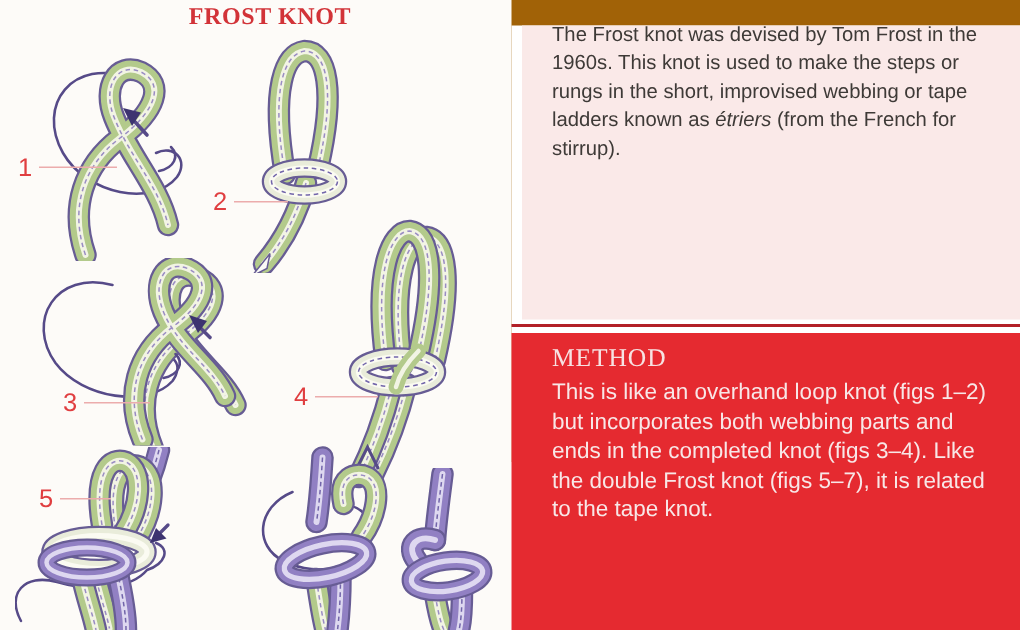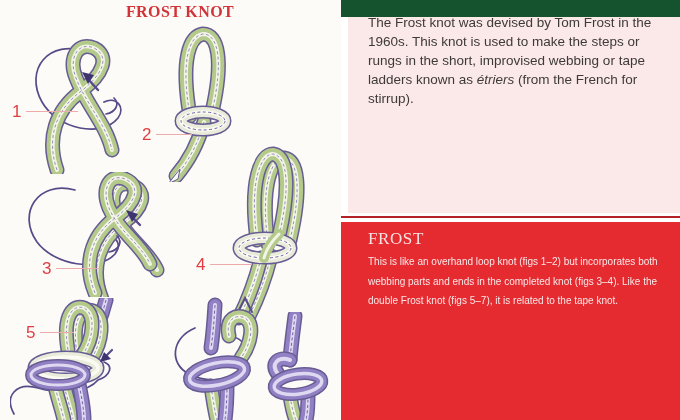--- a/index.html
+++ b/index.html
@@ -1,18 +1,18 @@
 <!DOCTYPE html>
 <html><head>
 <meta charset="utf-8">
 <style>
   html,body{margin:0;padding:0;}
   body{width:680px;height:420px;overflow:hidden;background:#fff;
        font-family:"Liberation Sans",sans-serif;}
-  .page{position:relative;width:680px;height:308px;background:#14532d;}
+  .page{position:relative;width:680px;height:308px;background:#a16207;}
 
   
   .left-page{position:absolute;left:0;top:0;width:341px;height:420px;background:#fdfbf8;}
   .title{position:absolute;left:0;top:3px;width:360px;text-align:center;
          font-family:"Liberation Serif",serif;font-weight:bold;font-size:16px;
          letter-spacing:.4px;}
   .fig{position:absolute;}
   .fignum{position:absolute;display:flex;align-items:center;
           font-size:17px;line-height:17px;}
   .fignum .leader{display:inline-block;height:1.5px;background:#ecacac;margin-left:5px;}
@@ -34,21 +34,21 @@
   
   .right-col{position:absolute;left:341px;top:17px;width:339px;height:420px;background:#ffffff;}
   .pink-panel{position:absolute;left:7px;top:0;width:332px;height:196px;overflow:hidden;}
   .pink-panel p{margin:-4px 0 0 0;padding:0 12px 0 20px;
                 font-size:13.5px;line-height:19px;}
   .rule{position:absolute;left:0;top:199px;width:339px;height:2px;}
   .red-panel{position:absolute;left:0;top:205px;width:339px;height:215px;}
   .method-h{font-family:"Liberation Serif",serif;font-size:17px;letter-spacing:.6px;
             padding:7px 0 1px 27px;}
   .red-panel p{margin:2px 0 0 0;padding:0 16px 0 27px;
-               font-size:10px;line-height:19.5px;}
+               font-size:15px;line-height:19.5px;}
 </style>
 </head>
 <body>
 
 <div class="page">
 
   <div class="left-page">
 
     <div class="title" style="color: rgb(210, 51, 56);">FROST KNOT</div>
 
@@ -327,18 +327,18 @@
 
   <div class="right-col">
 
     <div class="pink-panel" style="background: rgb(250, 233, 232);">
       <p style="color: rgb(62, 58, 55);"><span>The Frost knot was devised by Tom Frost in the 1960s. This knot is used to make the steps or rungs in the short, improvised webbing or tape ladders known as </span><i>étriers</i><span> (from the French for stirrup).</span></p>
     </div>
 
     <div class="rule" style="background: rgb(178, 32, 40);"></div>
 
     <div class="red-panel" style="background: rgb(229, 42, 48); color: rgb(248, 231, 231);">
-      <div class="method-h" style="color: rgb(247, 226, 226);">FROST</div>
+      <div class="method-h" style="color: rgb(247, 226, 226);">METHOD</div>
       <p>This is like an overhand loop knot (figs 1–2) but incorporates both webbing parts and ends in the completed knot (figs 3–4). Like the double Frost knot (figs 5–7), it is related to the tape knot.</p>
     </div>
   </div>
 
 </div>
 
 </body></html>

